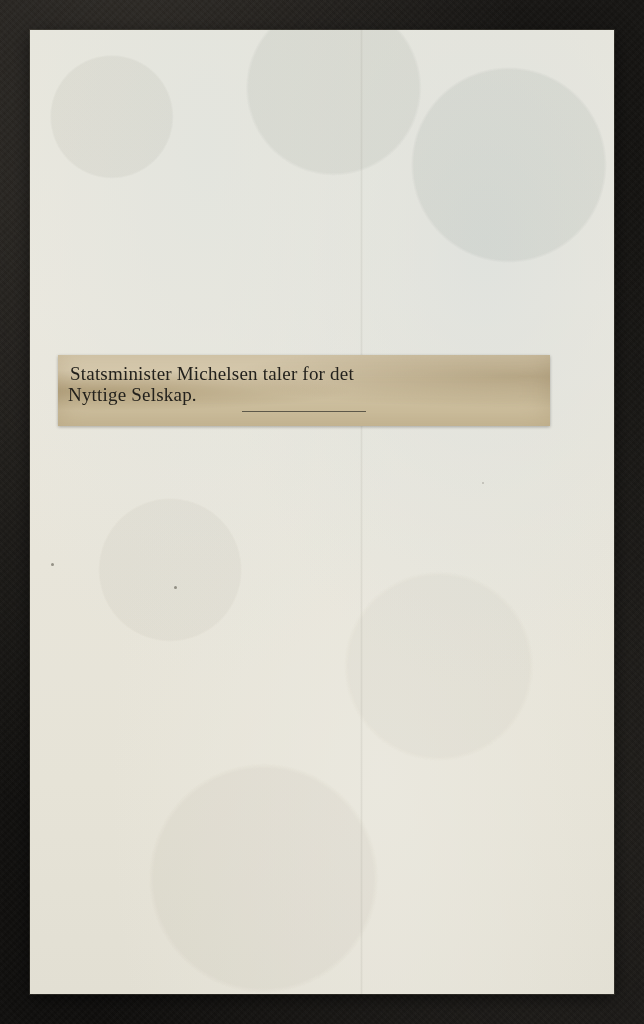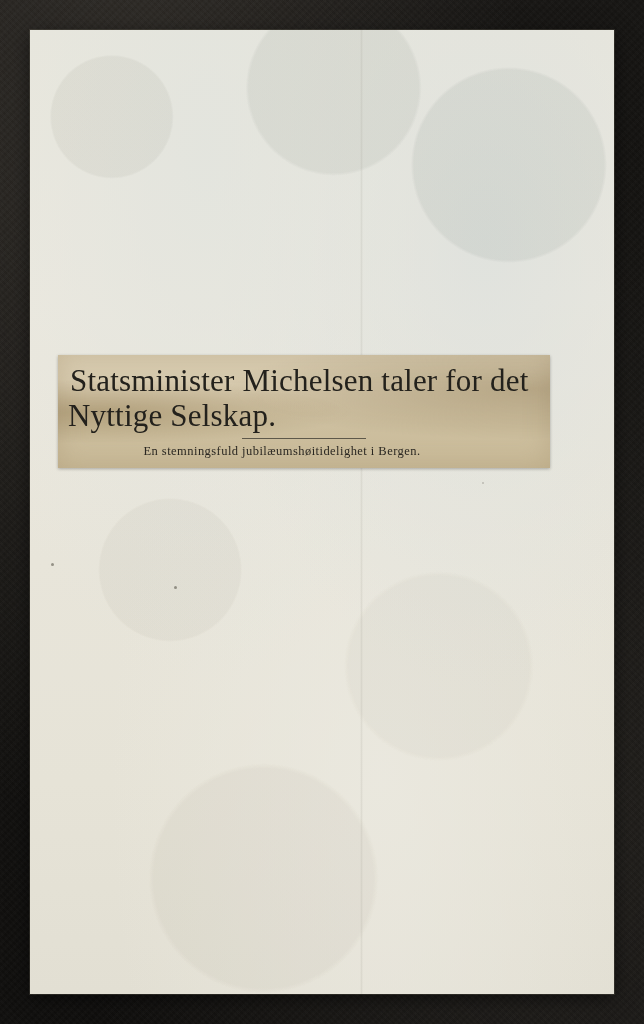--- a/index.html
+++ b/index.html
@@ -103,21 +103,21 @@
     background:
       radial-gradient(ellipse at 8% 50%, rgba(190,176,146,0.55) 0%, rgba(0,0,0,0) 40%),
       radial-gradient(ellipse at 95% 30%, rgba(176,162,132,0.45) 0%, rgba(0,0,0,0) 45%);
     mix-blend-mode: multiply;
     pointer-events: none;
   }
 
   #clipping .headline {
     position: relative;
     font-family: "Liberation Serif", serif;
-    font-size: 31px;
+    font-size: 19px;
     line-height: 1.13;
     color: #23211c;
     text-align: center;
     letter-spacing: 0.2px;
   }
   #clipping .headline .l1 {
     display: block;
     text-align: left;
     padding-left: 2px;
     white-space: nowrap;
@@ -157,15 +157,14 @@
   <div class="speck" style="left:21px; top:533px; width:3px; height:3px;"></div>
   <div class="speck" style="left:144px; top:556px; width:3px; height:3px;"></div>
   <div class="speck" style="left:452px; top:452px; width:2px; height:2px; opacity:0.5;"></div>
 
   <div id="clipping">
     <div class="headline">
       <span class="l1">Statsminister Michelsen taler for det</span>
       <span class="l2">Nyttige  Selskap.</span>
     </div>
     <div class="rule"></div>
-    <div class="subhead">En stemningsfuld jubilæumshøitidelighet i Bergen.</div>
   </div>
 </div>
 
 </body></html>

